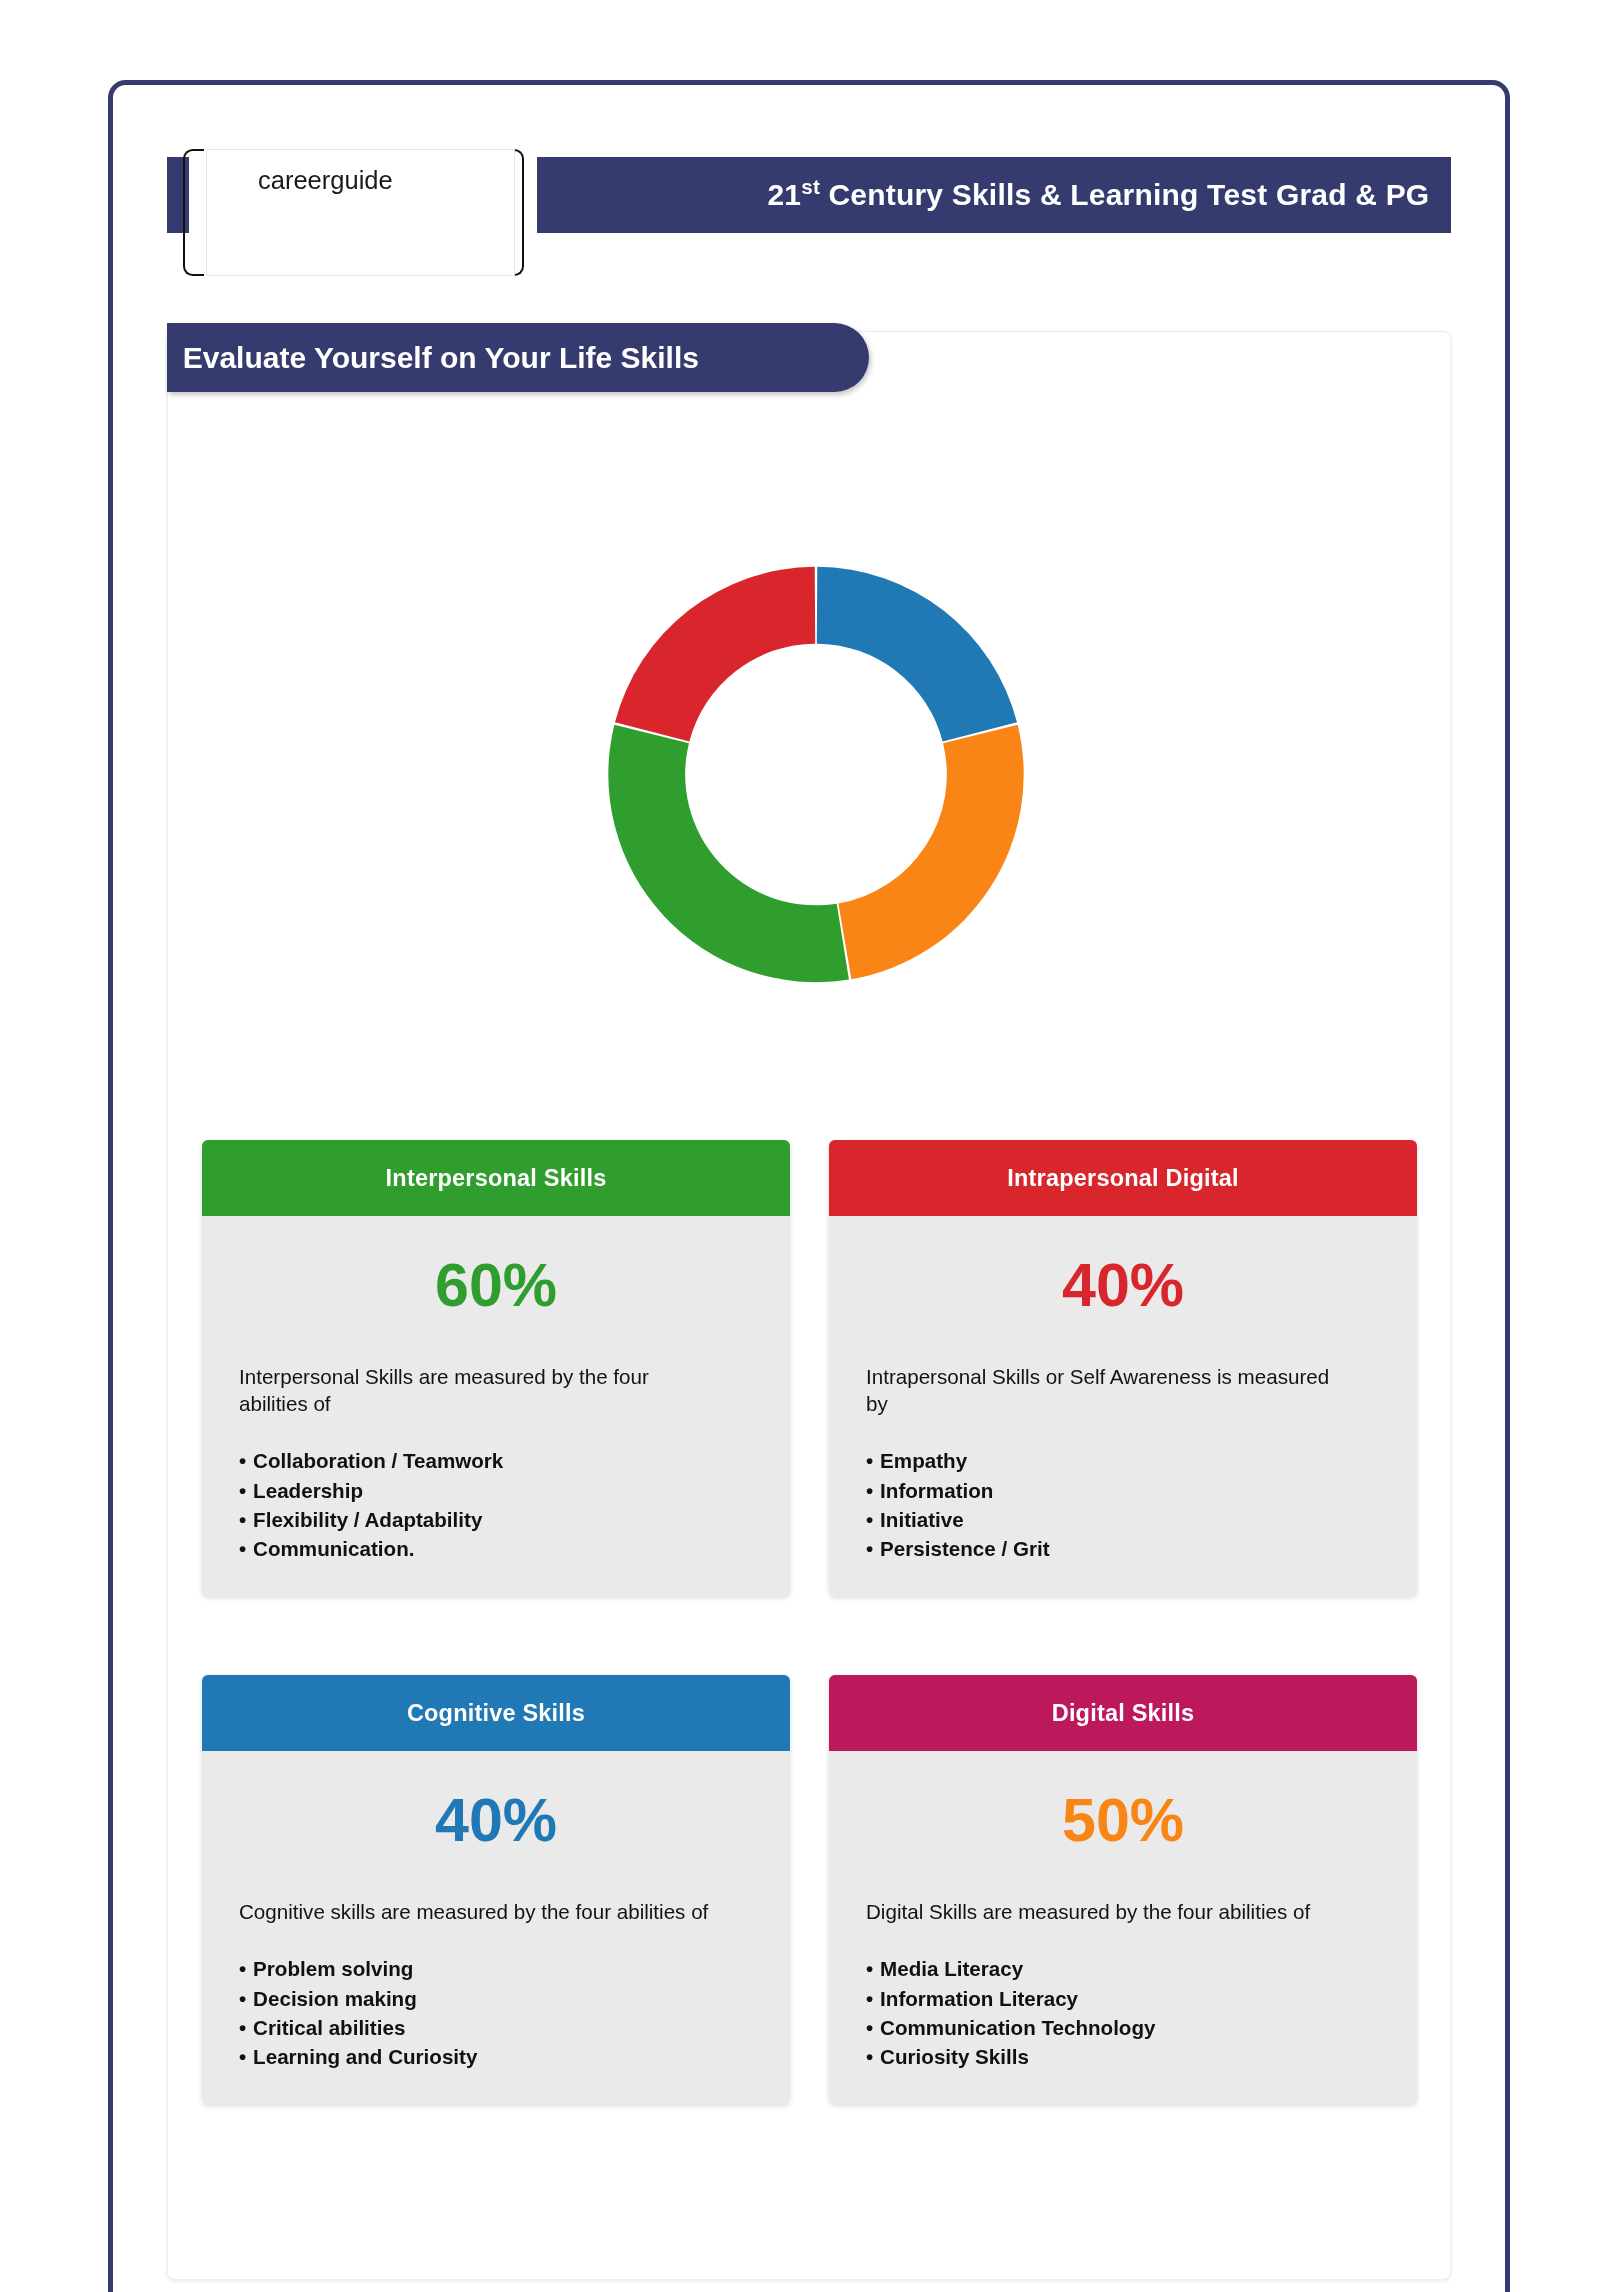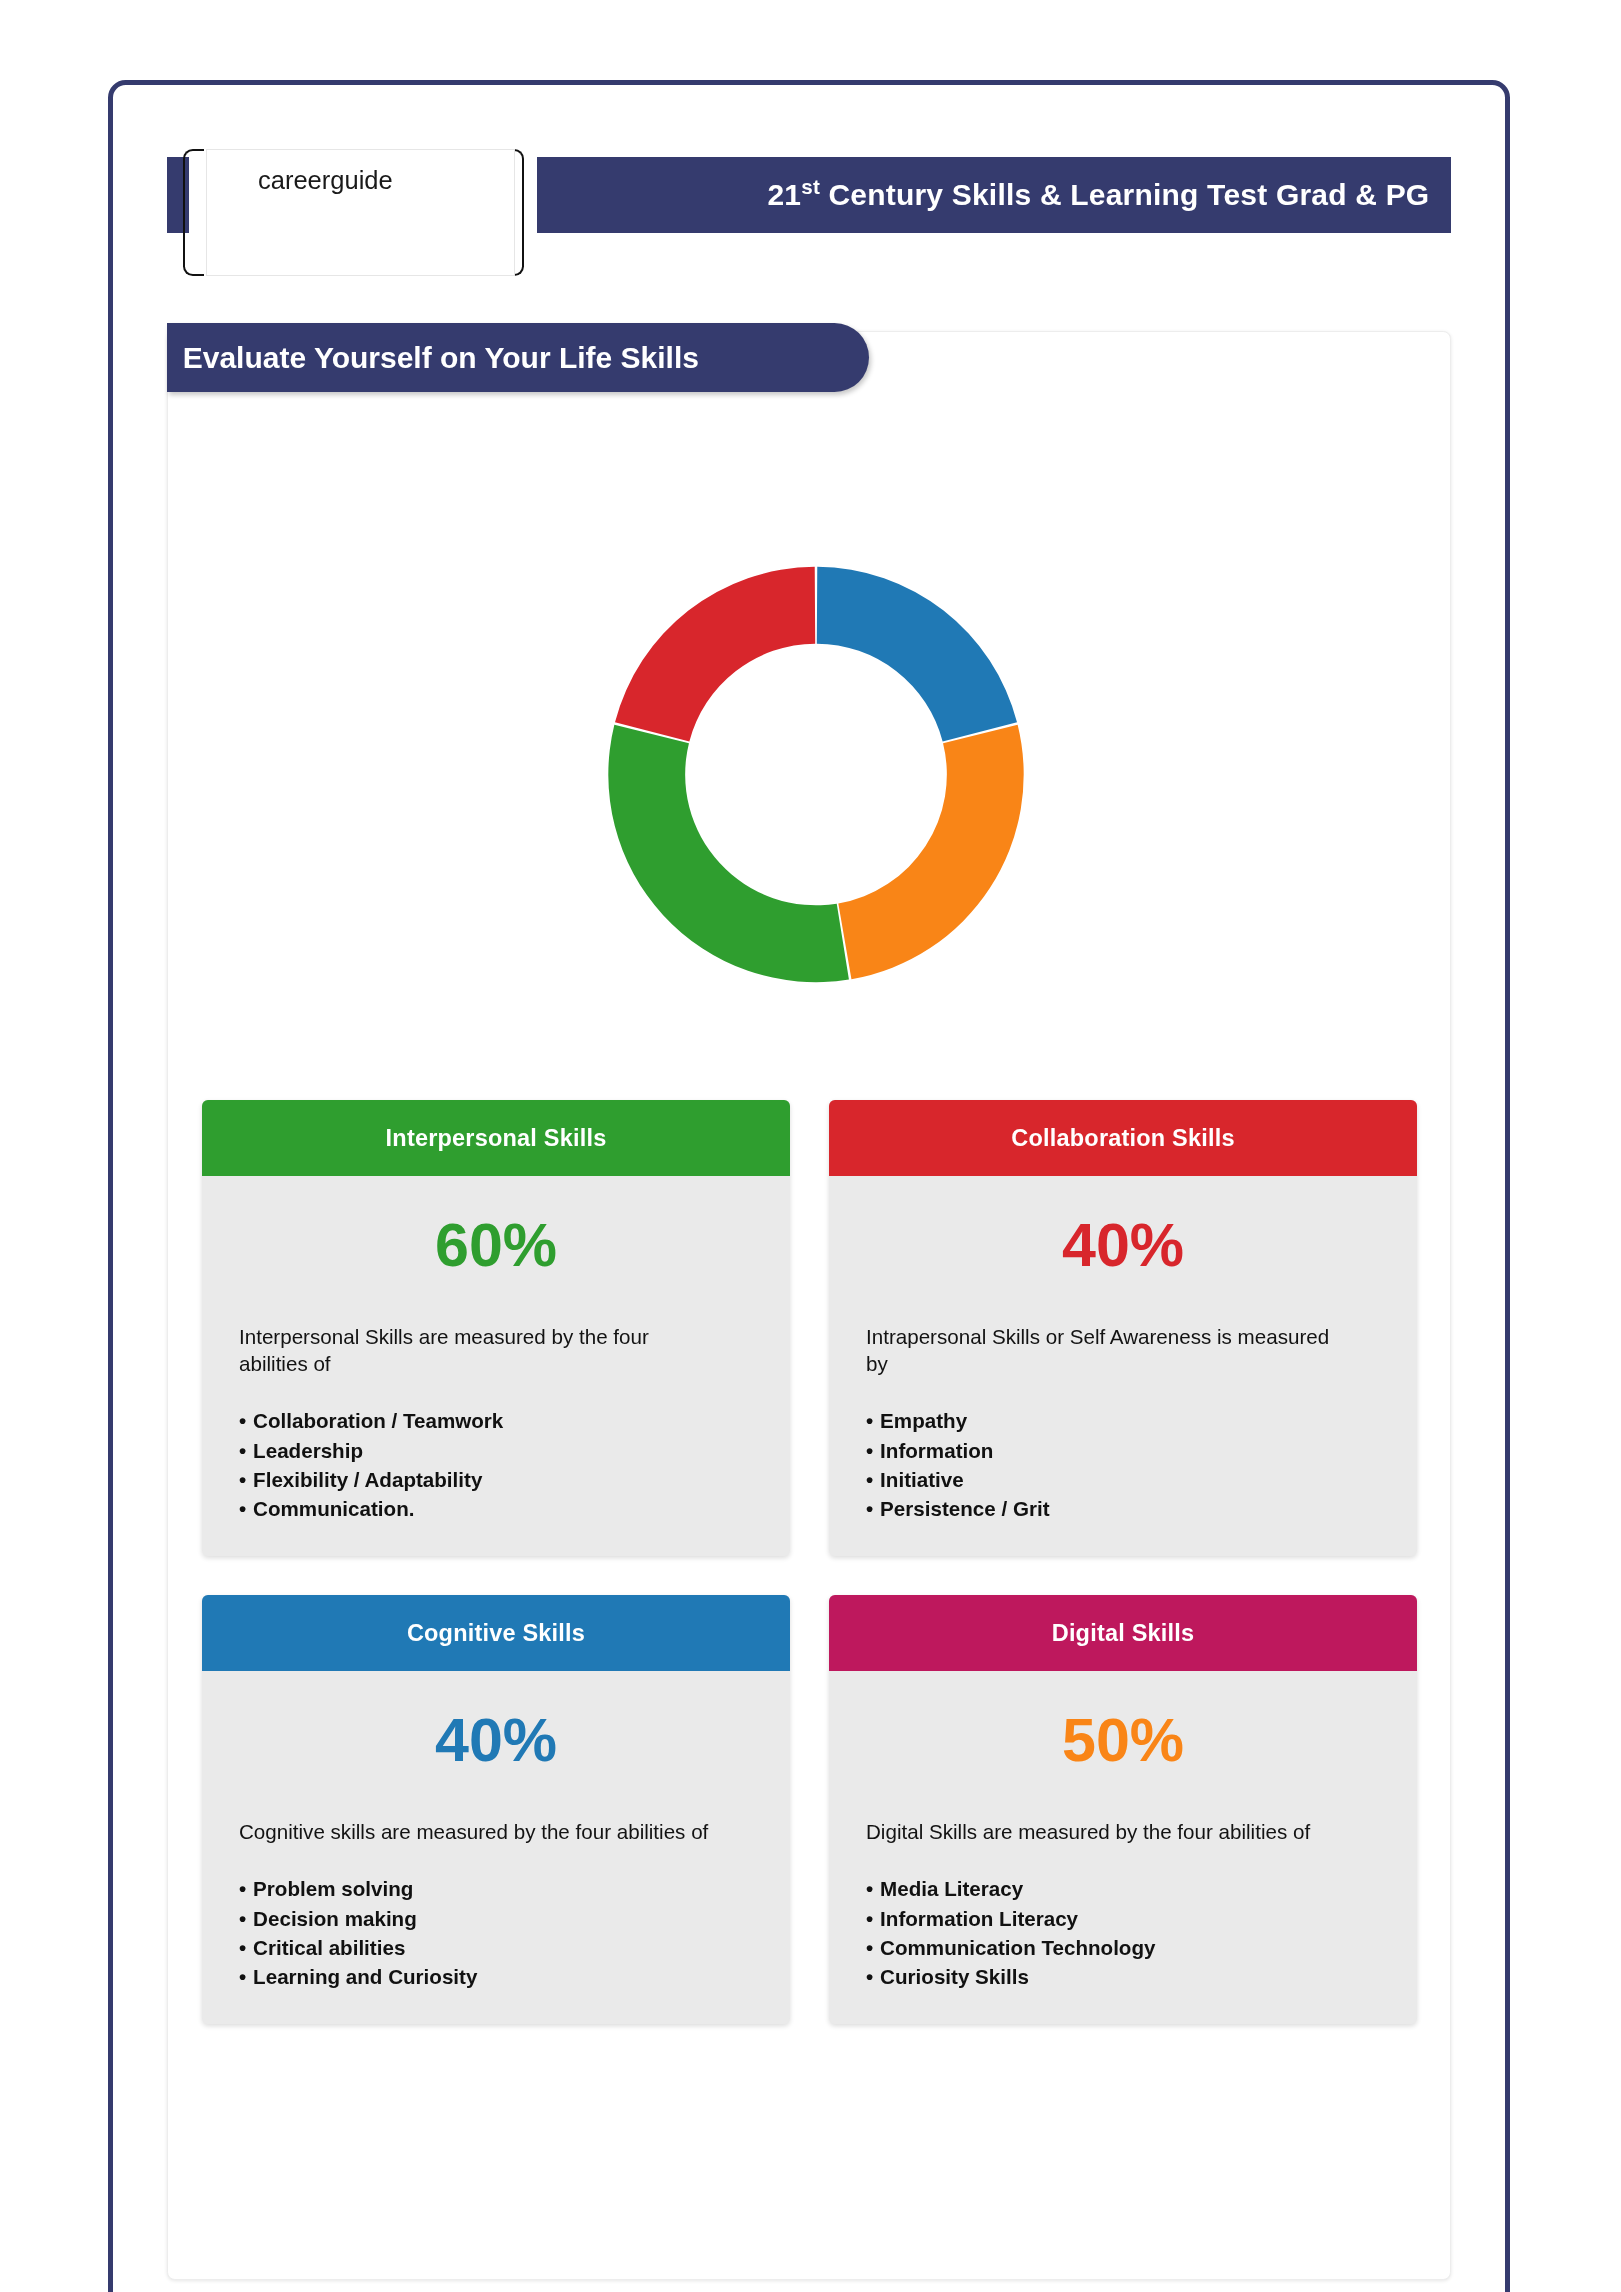--- a/index.html
+++ b/index.html
@@ -166,20 +166,21 @@
     grid-template-columns: 588px 588px;
     column-gap: 39px;
     row-gap: 39px;
   }
   .skill-card {
     width: 588px;
     border-radius: 5.9px;
     overflow: hidden;
     box-shadow: 0 2px 4.9px rgba(0,0,0,0.14);
     background: #eaeaea;
+    margin-top: 40px;
   }
   .skill-card-header {
     height: 76px;
     display: flex;
     align-items: center;
     justify-content: center;
   }
   .skill-card-header-title {
     color: #ffffff;
     font-size: 23.5px;
@@ -264,21 +265,21 @@
           <ul class="skill-list">
             <li><span class="bullet">•</span><span>Collaboration / Teamwork</span></li>
             <li><span class="bullet">•</span><span>Leadership</span></li>
             <li><span class="bullet">•</span><span>Flexibility / Adaptability</span></li>
             <li><span class="bullet">•</span><span>Communication.</span></li>
           </ul>
         </div>
       </div>
       <div class="skill-card">
         <div class="skill-card-header" style="background: rgb(216, 38, 44);">
-          <span class="skill-card-header-title">Collaboration Skills</span>
+          <span class="skill-card-header-title">Intrapersonal Digital</span>
         </div>
         <div class="skill-card-body">
           <div class="skill-percent" style="color: rgb(216, 38, 44);">40%</div>
           <div class="skill-desc">Intrapersonal Skills or Self Awareness  is measured by</div>
           <ul class="skill-list">
             <li><span class="bullet">•</span><span>Empathy</span></li>
             <li><span class="bullet">•</span><span>Information</span></li>
             <li><span class="bullet">•</span><span>Initiative</span></li>
             <li><span class="bullet">•</span><span>Persistence / Grit</span></li>
           </ul>

